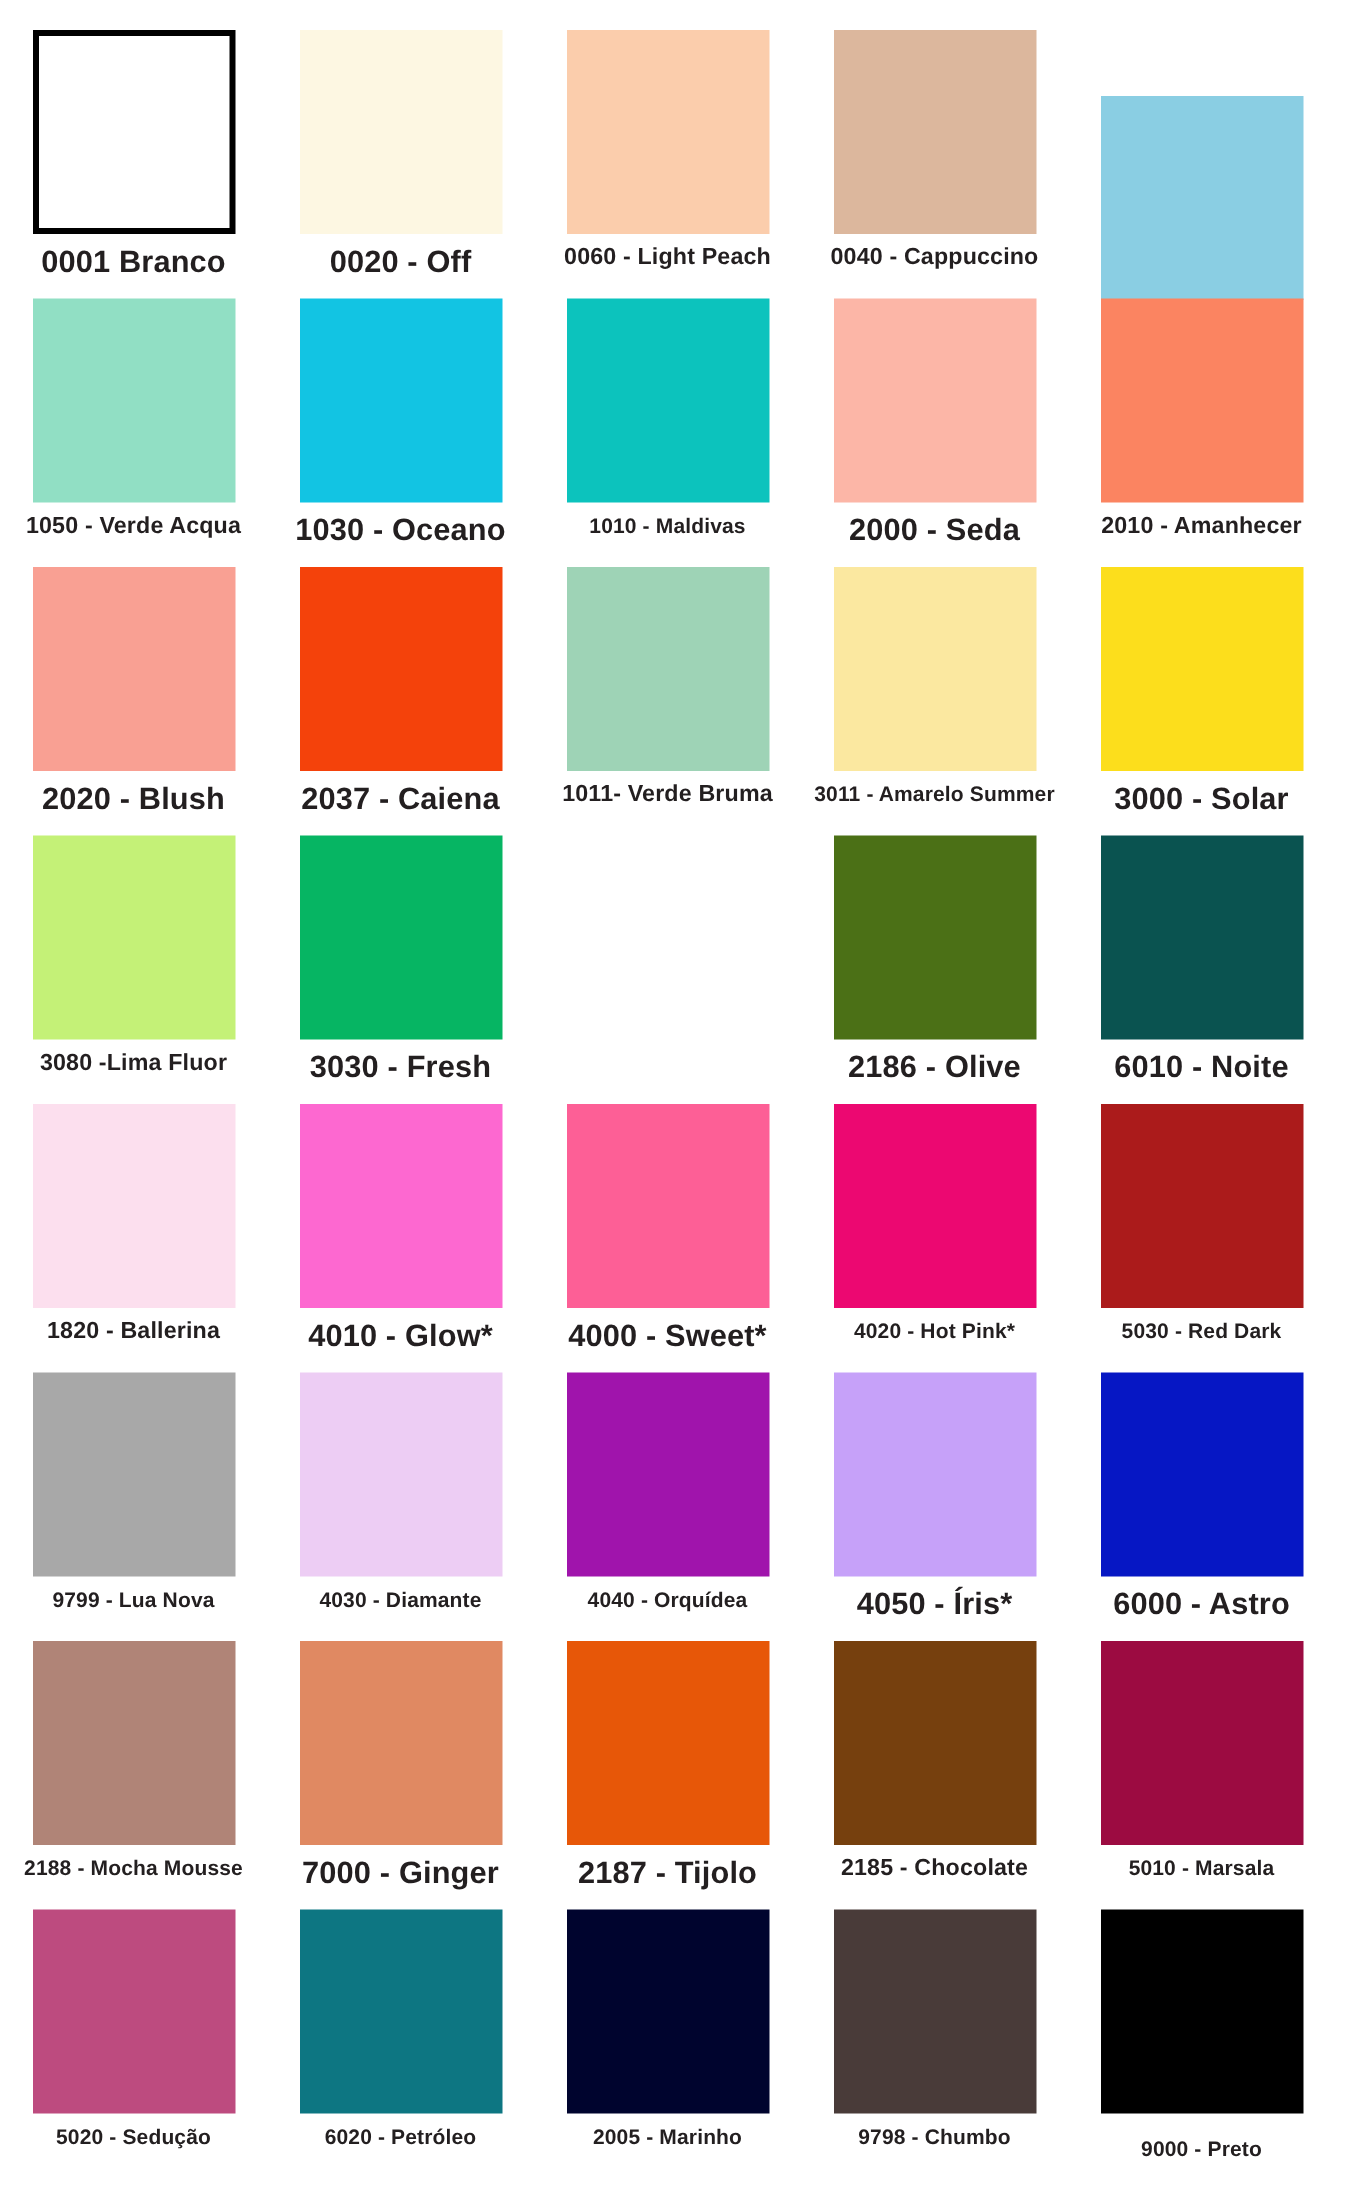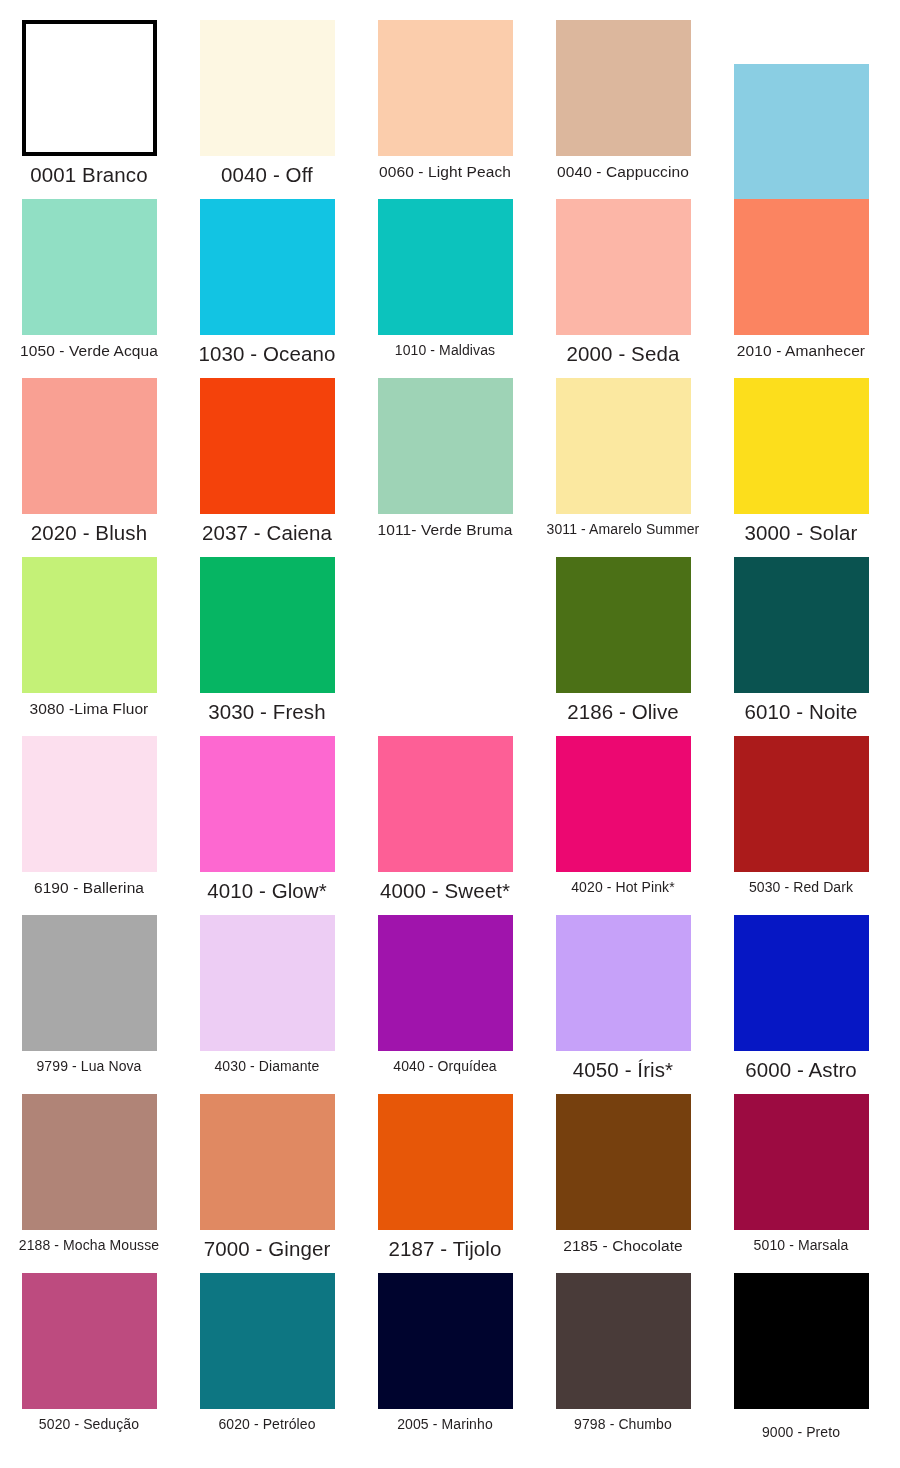--- a/index.html
+++ b/index.html
@@ -12,20 +12,21 @@
     width: 900px;
     height: 1468px;
     font-family: "Liberation Sans", "DejaVu Sans", sans-serif;
     color: #1a1a1a;
     overflow: hidden;
   }
   #swatch-grid {
     position: relative;
     width: 900px;
     height: 1468px;
+    font-weight: bold;
   }
   .swatch-cell {
     position: absolute;
     width: 178px;
     box-sizing: border-box;
   }
   .swatch-chip {
     width: 135px;
     height: 136px;
     margin: 0 auto;
@@ -54,21 +55,21 @@
 </head>
 <body>
 
 <div id="swatch-grid" style="background: rgb(255, 255, 255);">
     <div class="swatch-cell" style="left: 0px; top: 20px;">
       <div class="swatch-chip bordered" title="Branco" style="background: rgb(255, 255, 255);"></div>
       <span class="swatch-label fs-lg">0001 Branco</span>
     </div>
     <div class="swatch-cell" style="left: 178px; top: 20px;">
       <div class="swatch-chip" title="Off" style="background: rgb(253, 247, 226);"></div>
-      <span class="swatch-label fs-lg">0040 - Off</span>
+      <span class="swatch-label fs-lg">0020 - Off</span>
     </div>
     <div class="swatch-cell" style="left: 356px; top: 20px;">
       <div class="swatch-chip" title="Light Peach" style="background: rgb(251, 205, 172);"></div>
       <span class="swatch-label fs-sm">0060 - Light Peach</span>
     </div>
     <div class="swatch-cell" style="left: 534px; top: 20px;">
       <div class="swatch-chip" title="Cappuccino" style="background: rgb(220, 183, 157);"></div>
       <span class="swatch-label fs-sm">0040 - Cappuccino</span>
     </div>
     <div class="swatch-cell" style="left: 712px; top: 20px; margin-top: 44px;">
@@ -126,21 +127,21 @@
     <div class="swatch-cell" style="left: 534px; top: 557px;">
       <div class="swatch-chip" title="Olive" style="background: rgb(75, 112, 22);"></div>
       <span class="swatch-label fs-lg">2186 - Olive</span>
     </div>
     <div class="swatch-cell" style="left: 712px; top: 557px;">
       <div class="swatch-chip" title="Noite" style="background: rgb(10, 83, 80);"></div>
       <span class="swatch-label fs-lg">6010 - Noite</span>
     </div>
     <div class="swatch-cell" style="left: 0px; top: 736px;">
       <div class="swatch-chip" title="Ballerina" style="background: rgb(252, 223, 238);"></div>
-      <span class="swatch-label fs-sm">6190 - Ballerina</span>
+      <span class="swatch-label fs-sm">1820 - Ballerina</span>
     </div>
     <div class="swatch-cell" style="left: 178px; top: 736px;">
       <div class="swatch-chip" title="Glow*" style="background: rgb(253, 104, 208);"></div>
       <span class="swatch-label fs-lg">4010 - Glow*</span>
     </div>
     <div class="swatch-cell" style="left: 356px; top: 736px;">
       <div class="swatch-chip" title="Sweet*" style="background: rgb(253, 95, 150);"></div>
       <span class="swatch-label fs-lg">4000 - Sweet*</span>
     </div>
     <div class="swatch-cell" style="left: 534px; top: 736px;">

